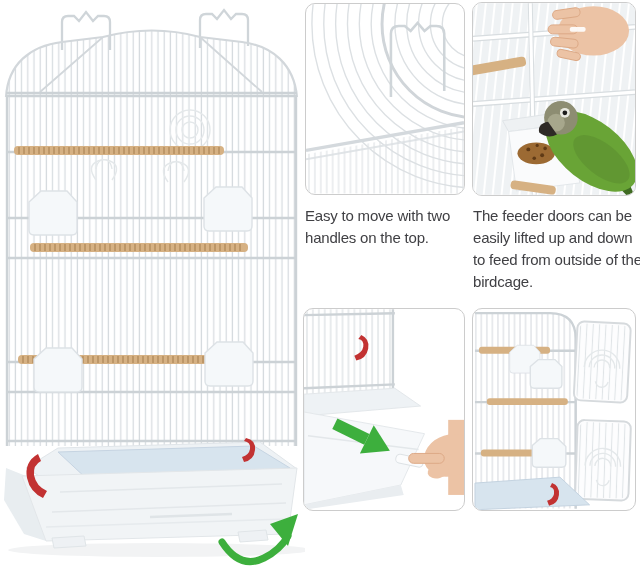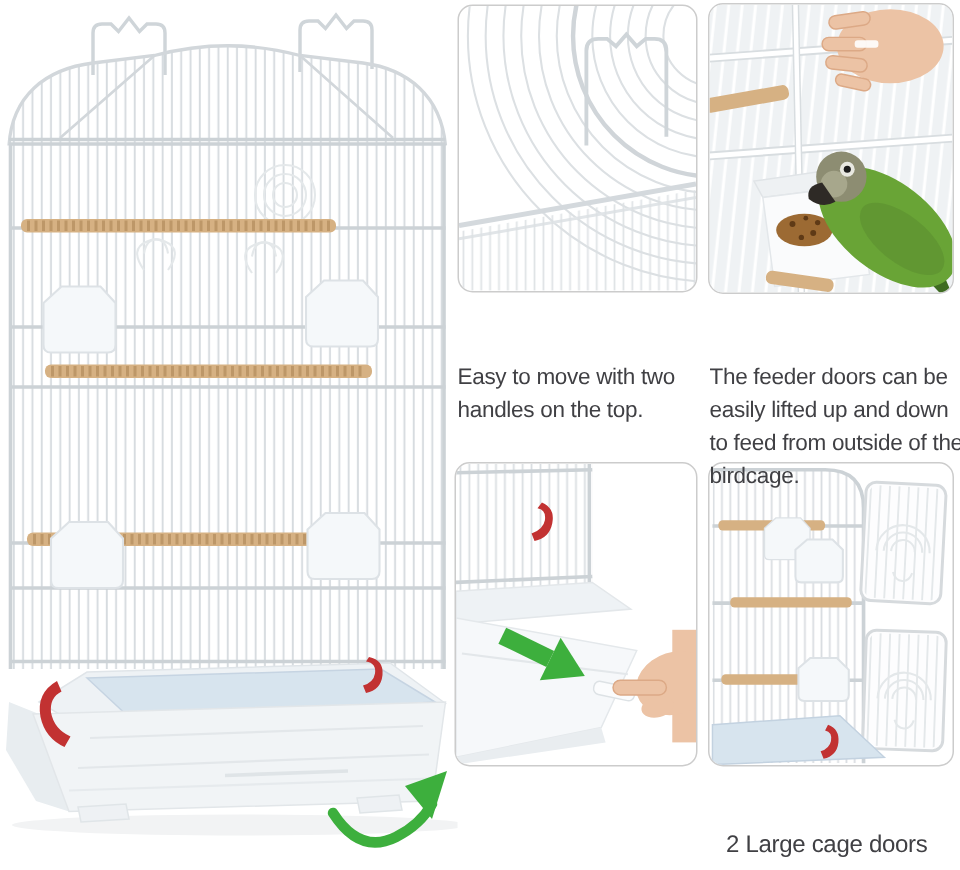--- a/index.html
+++ b/index.html
@@ -11,21 +11,21 @@
   .canvas{position:relative;width:640px;height:580px;background:#ffffff;overflow:hidden;
           font-family:"Liberation Sans", sans-serif;}
   .panel{position:absolute;border:1.5px solid var(--panel_border);border-radius:10px;
          overflow:hidden;background:#fff;box-sizing:border-box;}
   .panel svg{display:block;width:100%;height:100%;}
   #panel-handles{left:305px;top:3px;width:160px;height:192px;}
   #panel-feeder {left:472px;top:2px;width:164px;height:194px;}
   #panel-tray   {left:303px;top:308px;width:162px;height:203px;}
   #panel-doors  {left:472px;top:308px;width:164px;height:203px;}
   .caption{position:absolute;color:var(--caption_text);font-size:15px;line-height:22px;
-           letter-spacing:-0.2px;margin-top:36px;}
+           letter-spacing:-0.2px;}
   #caption-handles{left:305px;top:205px;width:162px;}
   #caption-feeder {left:473px;top:205px;width:171px;}
   #caption-tray   {left:322px;top:514px;width:150px;}
   #caption-doors  {left:484px;top:517px;width:156px;font-size:16px;}
   #main-cage{position:absolute;left:0;top:0;}
   #swoosh{position:absolute;left:212px;top:496px;}
   
   .wl{stroke:#d2d7db;fill:none;}
   .fr{stroke:#ccd2d6;stroke-width:2.4;fill:none;}
   .perch{fill:var(--perch_wood);}
@@ -302,14 +302,13 @@
     </svg>
   </div>
 
   <svg id="swoosh" width="100" height="80" viewBox="0 0 100 80">
     <path d="M10,46 Q28,74 52,62 Q68,54 76,40" stroke="var(--arrow_green)" stroke-width="7" fill="none" stroke-linecap="round"></path>
     <polygon points="86,18 58,28 76,50" class="green"></polygon>
   </svg>
 
   <div class="caption" id="caption-handles">Easy to move with two handles on the top.</div>
   <div class="caption" id="caption-feeder">The feeder doors can be easily lifted up and down to feed from outside of the birdcage.</div>
-  <div class="caption" id="caption-doors">2 Large cage doors</div>
 </div>
 
 </body></html>

